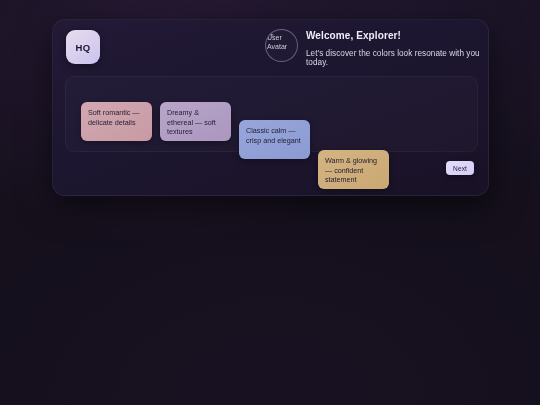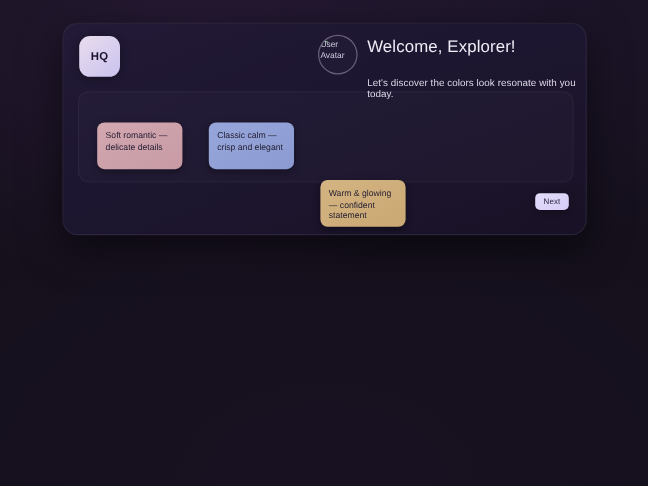--- a/index.html
+++ b/index.html
@@ -98,25 +98,25 @@
     top: 4px;
     width: 5px;
     height: 5px;
     border-left: 1px solid #6f9f6f;
     border-top: 1px solid #8fae8f;
     transform: rotate(12deg);
   }
 
   .greeting { padding-top: 1px; }
   .greeting-title {
-    font-size: 14px;
-    font-weight: normal;
+    font-size: 10px;
+    font-weight: bold;
     color: #f0ecf6;
     letter-spacing: 0.1px;
-    margin-bottom: 19px;
+    margin-bottom: 8px;
   }
   .greeting-sub {
     font-size: 8.2px;
     color: #ddd7e6;
     letter-spacing: 0.05px;
   }
 
   
   .question-panel {
     position: absolute;
@@ -140,21 +140,21 @@
   .question-line .q-label {
     font-weight: bold;
     color: #ffffff;
   }
 
   .options-row {
     position: absolute;
     left: 15px;
     top: 25px;
     display: flex;
-    gap: 22px;
+    gap: 8px;
   }
 
   .option-card {
     width: 71px;
     height: 39px;
     border-radius: 6px;
     padding: 6px 6px 0 7px;
     font-size: 7.2px;
     line-height: 9.6px;
     color: #221c30;
@@ -209,21 +209,22 @@
       </div>
 
     </div>
   </div>
 
   <div class="question-panel">
 
 
     <div class="options-row" id="options-row">
         <div class="option-card" style="background: linear-gradient(150deg, rgb(211, 168, 176) 0%, rgb(199, 154, 164) 100%);"><span>Soft romantic — delicate details</span></div>
-        <div class="option-card" style="background: linear-gradient(150deg, rgb(151, 166, 218) 0%, rgb(139, 155, 210) 100%);"><span>Classic calm — crisp and elegant</span></div>
+        <div class="option-card" style="background: linear-gradient(150deg, rgb(184, 165, 200) 0%, rgb(171, 151, 191) 100%);"><span>Dreamy &amp; ethereal — soft textures</span></div>
+        <div class="option-card" style="background: linear-gradient(150deg, rgb(151, 166, 218) 0%, rgb(139, 155, 210) 100%); margin-top: 18px;"><span>Classic calm — crisp and elegant</span></div>
         <div class="option-card" style="background: linear-gradient(150deg, rgb(212, 180, 130) 0%, rgb(201, 168, 115) 100%); margin-top: 48px;"><span>Warm &amp; glowing — confident statement</span></div>
       </div>
 
   </div>
 
   <button class="next-button">
     <span>Next</span>
   </button>
 
 </div>

